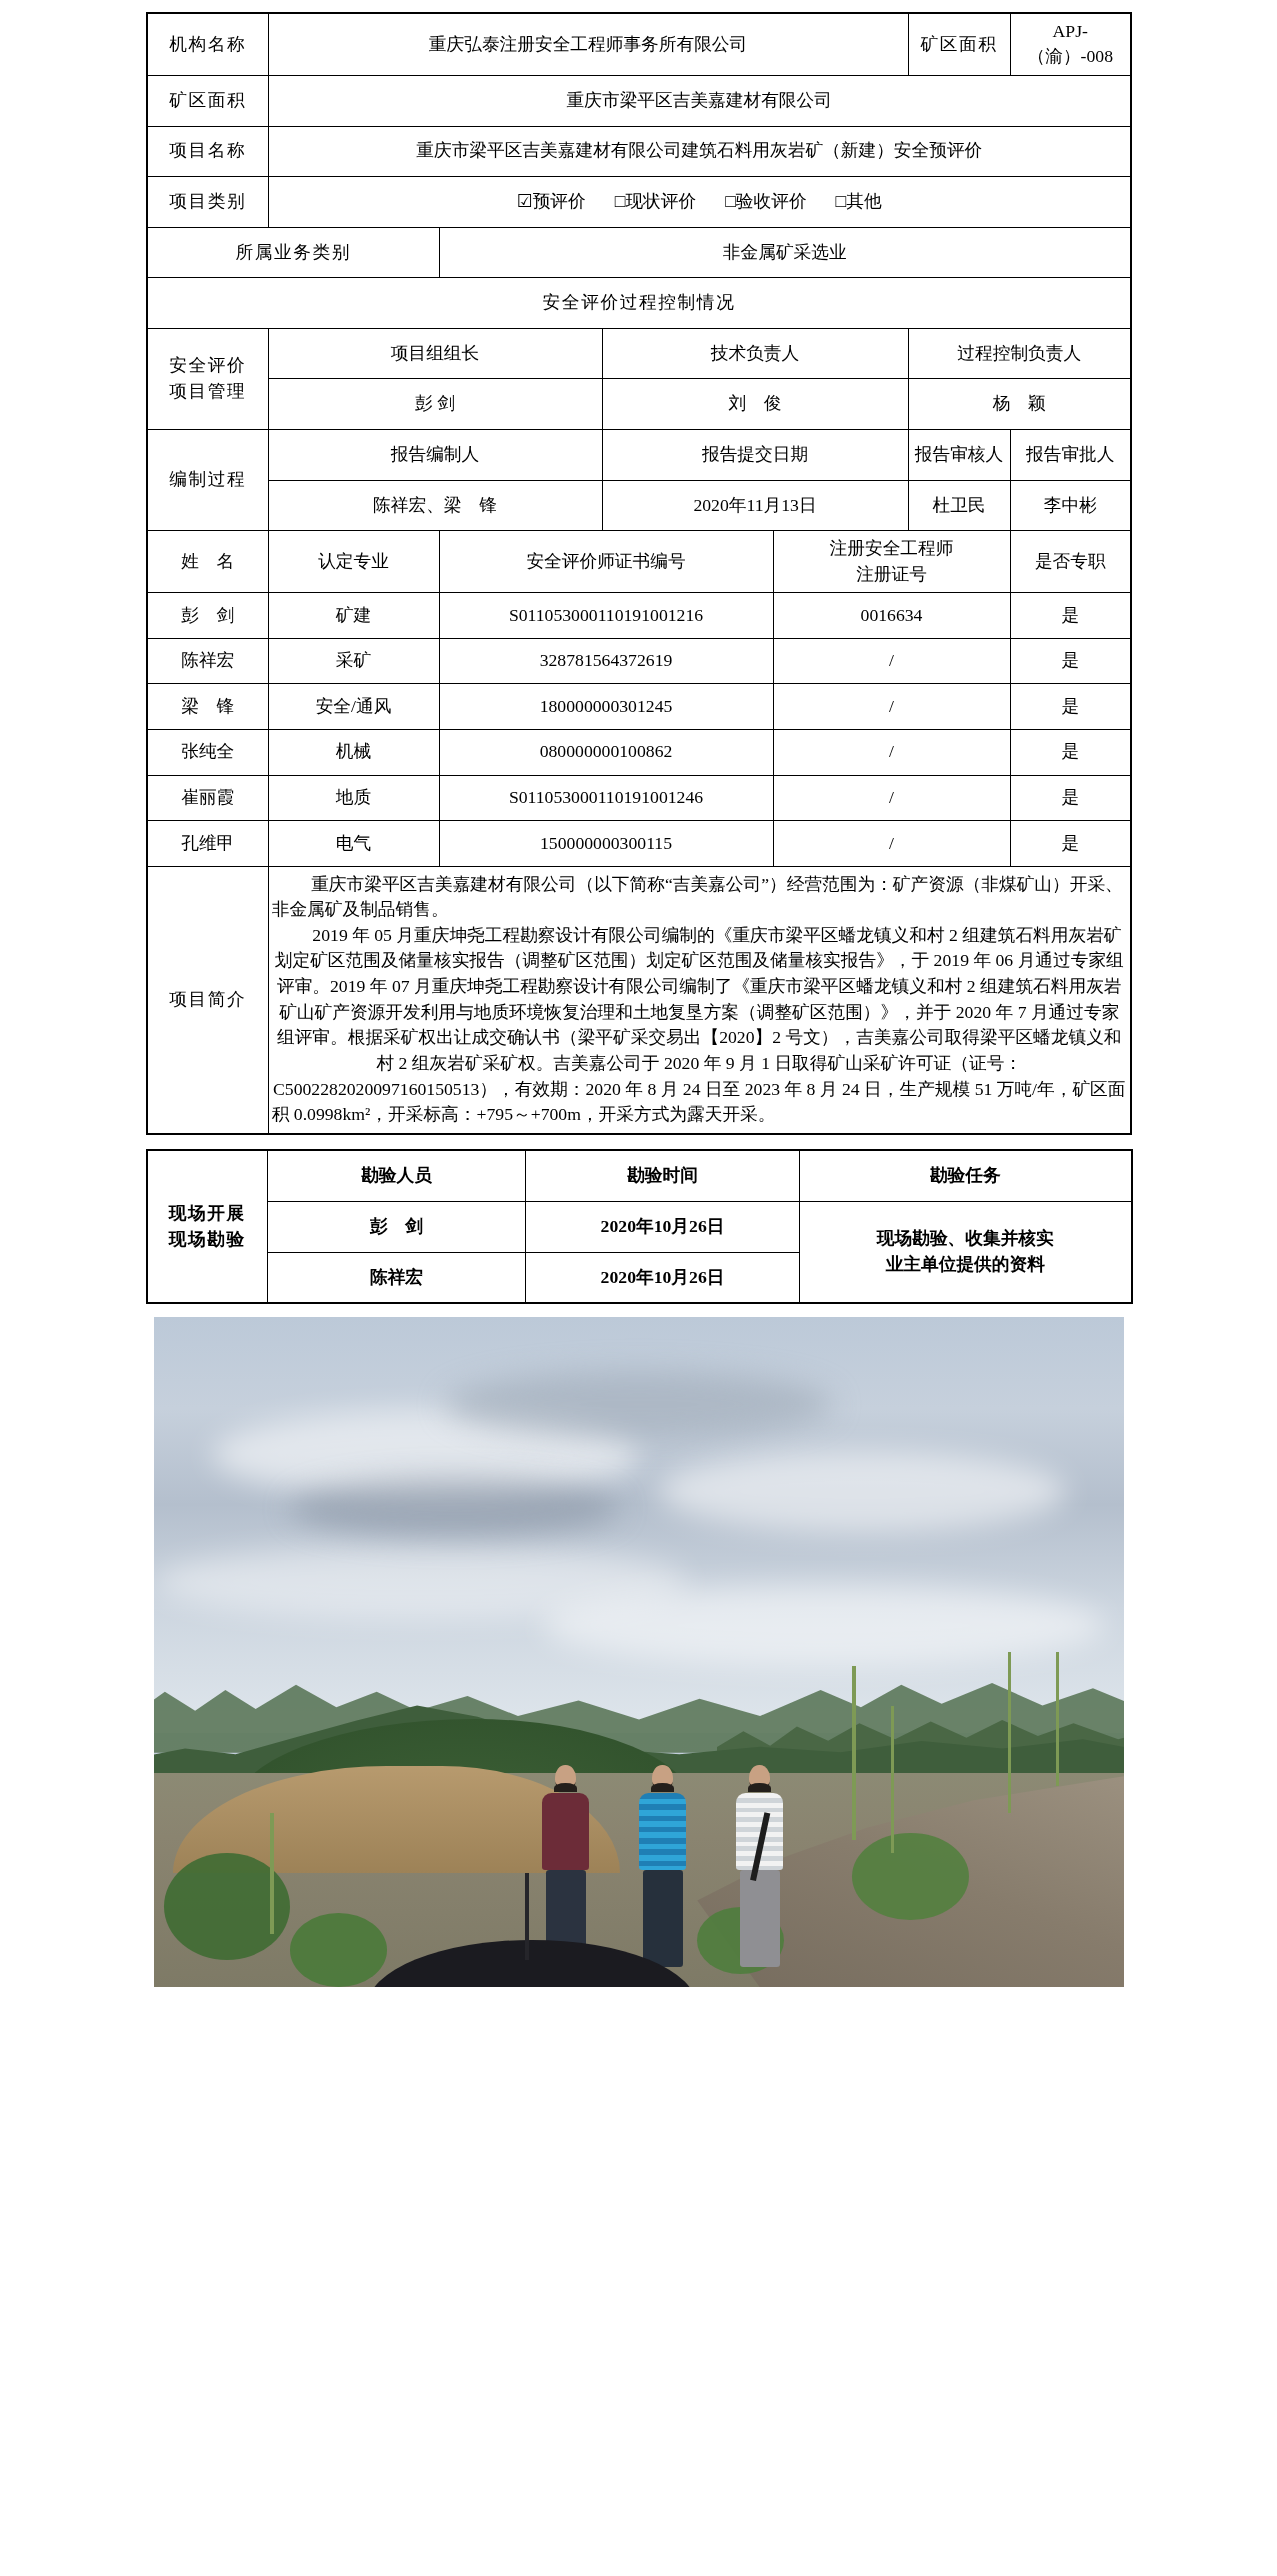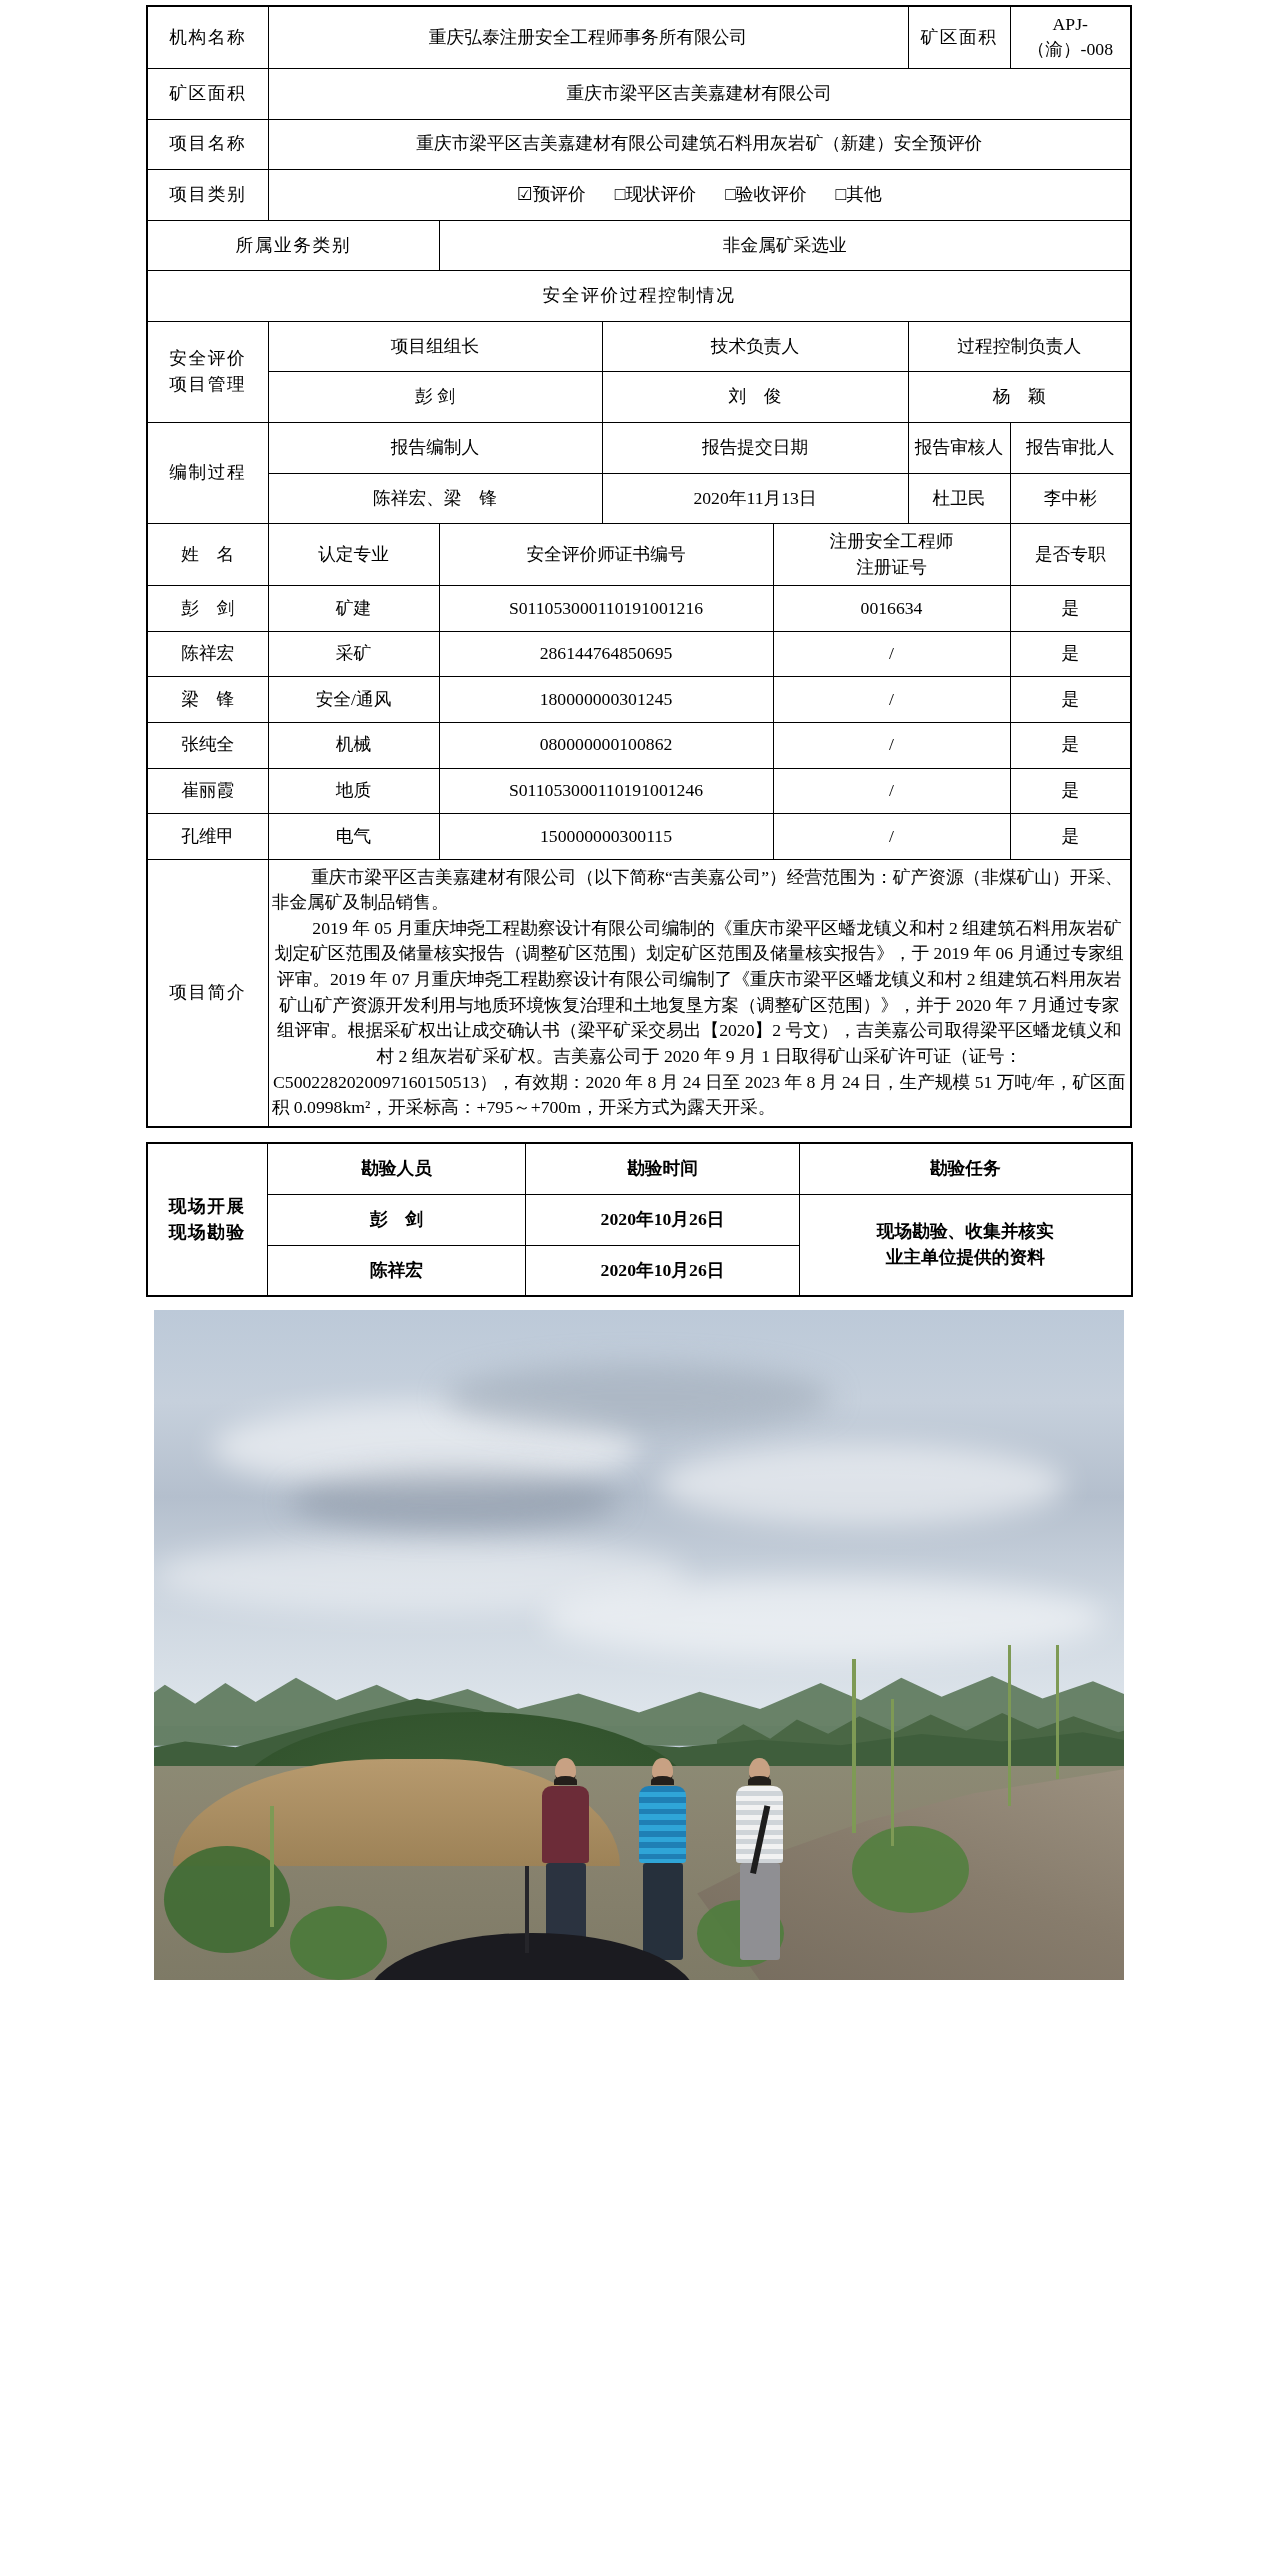--- a/index.html
+++ b/index.html
@@ -26,21 +26,21 @@
     font-size: 30px;
     font-weight: bold;
     letter-spacing: 2.4px;
     padding-top: 48px;
     padding-bottom: 21px;
     font-family: "Liberation Serif", "DejaVu Serif", serif;
   }
 
   table.main {
     border-collapse: collapse;
-    margin: 5px auto;
+    margin: 12px auto;
     width: 984px;
     table-layout: fixed;
     border: 2.4px solid #000;
   }
   table.main td {
     border: 0.8px solid #000;
     text-align: center;
     vertical-align: middle;
     font-size: 17.7px;
     padding: 4.8px 3.2px;
@@ -315,21 +315,21 @@
       <tr>
         <td class="h44">彭　剑</td>
         <td class="h44">矿建</td>
         <td class="h44" colspan="2">S011053000110191001216</td>
         <td class="h44" colspan="2">0016634</td>
         <td class="h44">是</td>
       </tr>
       <tr>
         <td class="h44">陈祥宏</td>
         <td class="h44">采矿</td>
-        <td class="h44" colspan="2">286144764850695</td>
+        <td class="h44" colspan="2">328781564372619</td>
         <td class="h44" colspan="2">/</td>
         <td class="h44">是</td>
       </tr>
       <tr>
         <td class="h44">梁　锋</td>
         <td class="h44">安全/通风</td>
         <td class="h44" colspan="2">180000000301245</td>
         <td class="h44" colspan="2">/</td>
         <td class="h44">是</td>
       </tr>

